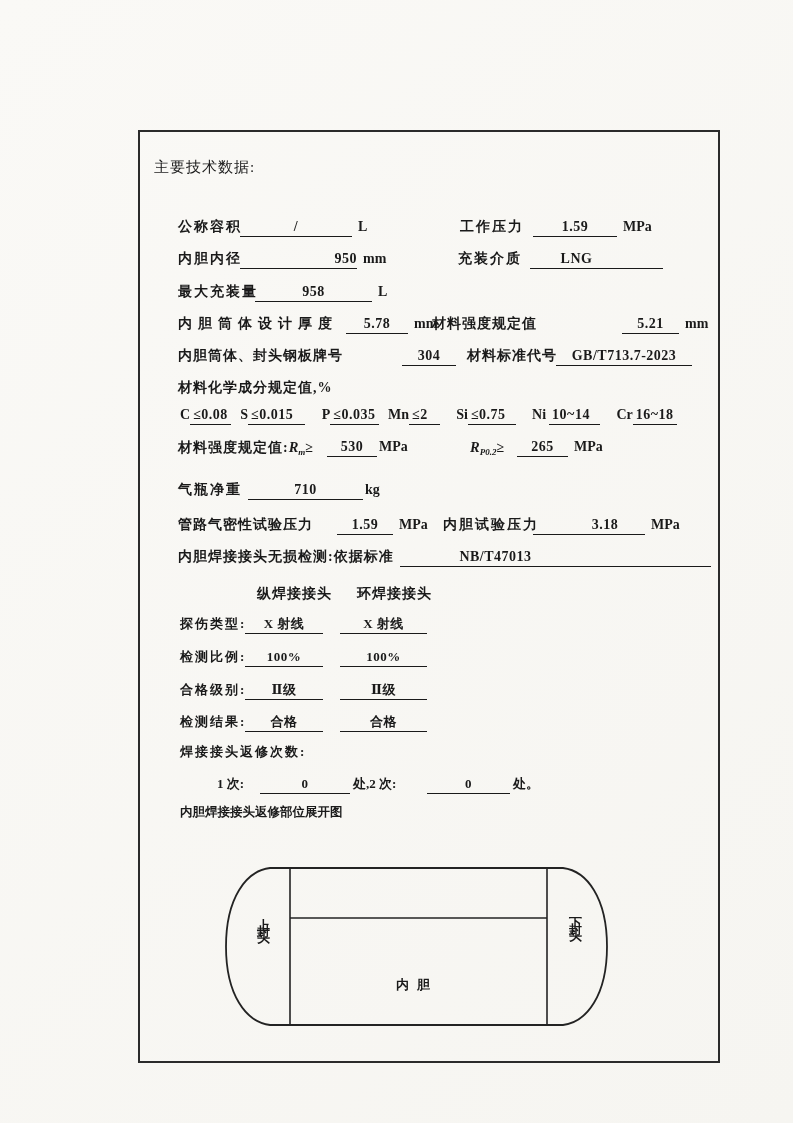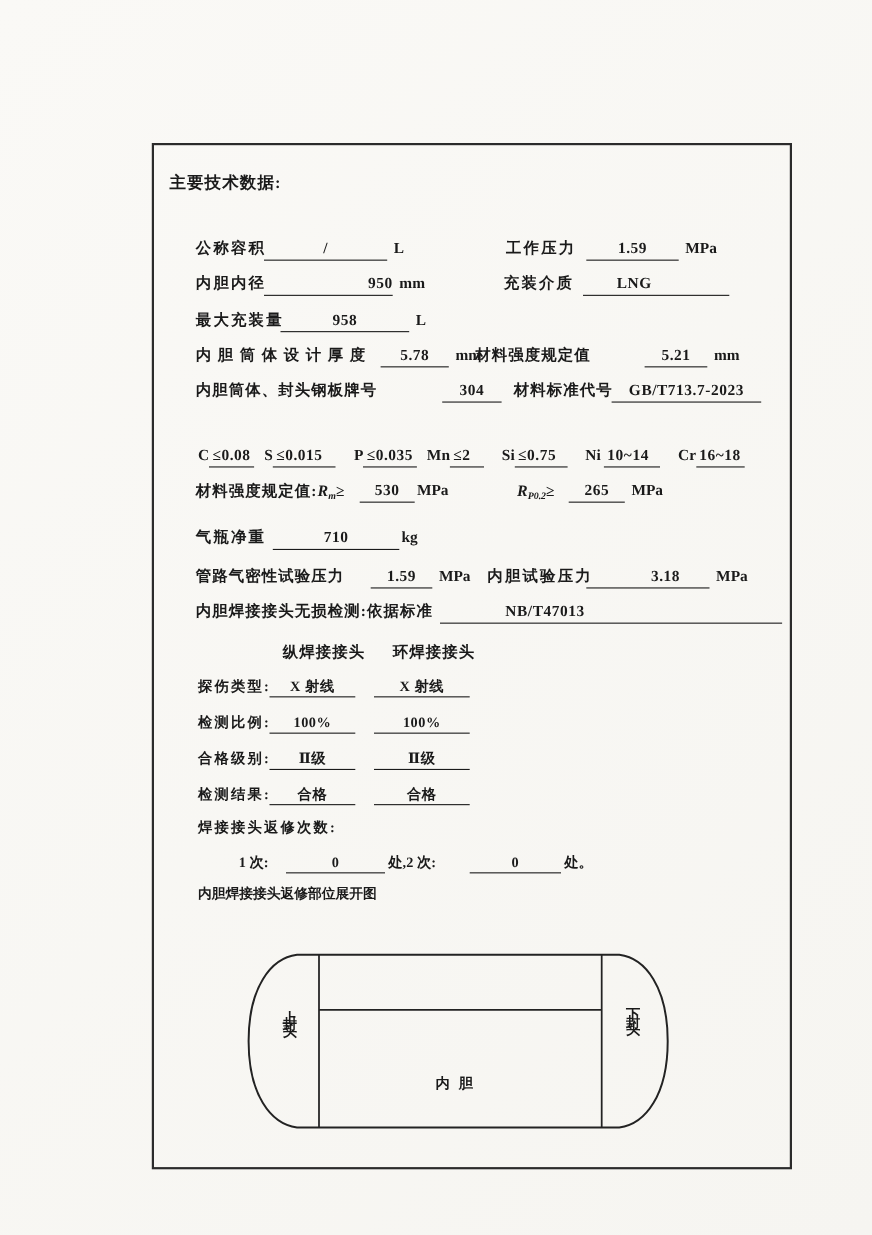--- a/index.html
+++ b/index.html
@@ -16,21 +16,21 @@
     border:2px solid #2b2b2b;background:transparent;
   }
   .abs{position:absolute;}
   .row{position:absolute;left:0;width:793px;height:18px;line-height:18px;font-size:14px;font-weight:600;white-space:nowrap;}
   .seg{position:absolute;top:0;white-space:nowrap;}
   .lbl{letter-spacing:2px;}
   .lbl-wide{letter-spacing:6px;}
   .lbl-tight{letter-spacing:1px;}
   .ul{display:inline-block;border-bottom:1.5px solid #1a1a1a;text-align:center;letter-spacing:0.5px;}
   .unit{margin-left:6px;}
-  .title{font-size:15px;font-weight:bold;letter-spacing:1px;}
+  .title{font-size:15px;font-weight:normal;letter-spacing:1px;}
   .sub{font-size:9px;font-style:italic;vertical-align:-3px;letter-spacing:0;}
   .rsym{font-style:italic;font-size:14.5px;}
   .small{font-size:13px;}
   .smaller{font-size:12.5px;}
   .chem-item{margin-right:6px;}
   .chem-gap{margin-right:13px;}
   .chem-ul{padding:0 3px;}
   .vtext{writing-mode:vertical-rl;text-orientation:upright;letter-spacing:6px;font-size:13px;font-weight:600;line-height:16px;}
   .diagram-label{font-size:13px;font-weight:600;letter-spacing:8px;}
   svg{display:block;}
@@ -61,30 +61,33 @@
 
   <div class="row" style="top:283px;">
     <span class="seg" style="left:178px;"><span class="lbl">最大充装量</span></span>
     <span class="seg" style="left:255px;"><span class="ul" style="width:117px;">958</span><span class="unit">L</span></span>
   </div>
 
   <div class="row" style="top:315px;">
     <span class="seg" style="left:178px;"><span class="lbl-wide">内胆筒体设计厚度</span></span>
     <span class="seg" style="left:346px;"><span class="ul" style="width:62px;">5.78</span><span class="unit">mm</span></span>
     <span class="seg" style="left:432px;"><span class="lbl-tight">材料强度规定值</span></span>
-    <span class="seg" style="left:586px;"><span class="ul" style="width:57px;">5.21</span><span class="unit">mm</span></span>
+    <span class="seg" style="left:622px;"><span class="ul" style="width:57px;">5.21</span><span class="unit">mm</span></span>
   </div>
 
   <div class="row" style="top:347px;">
     <span class="seg" style="left:178px;"><span class="lbl-tight">内胆筒体、封头钢板牌号</span></span>
     <span class="seg" style="left:402px;"><span class="ul" style="width:54px;">304</span></span>
     <span class="seg" style="left:467px;"><span class="lbl-tight">材料标准代号</span></span>
     <span class="seg" style="left:556px;"><span class="ul" style="width:136px;">GB/T713.7-2023</span></span>
   </div>
 
+  <div class="row" style="top:379px;">
+    <span class="seg" style="left:178px;"><span class="lbl-tight">材料化学成分规定值,%</span></span>
+  </div>
 
   <div class="row" style="top:406px;">
     <span class="seg" style="left:180px;">
       <span class="chem-item"><span>C</span><span class="ul chem-ul">≤0.08</span></span>
       <span class="chem-gap"><span>S</span><span class="ul chem-ul" style="padding-right:12px;">≤0.015</span></span>
       <span class="chem-item"><span>P</span><span class="ul chem-ul">≤0.035</span></span>
       <span class="chem-gap"><span>Mn</span><span class="ul chem-ul" style="padding-right:12px;">≤2</span></span>
       <span class="chem-gap"><span>Si</span><span class="ul chem-ul" style="padding-right:10px;">≤0.75</span></span>
       <span class="chem-gap"><span style="margin-right:3px;">Ni</span><span class="ul chem-ul" style="padding-right:10px;">10~14</span></span>
       <span class="chem-item"><span>Cr</span><span class="ul chem-ul">16~18</span></span>

